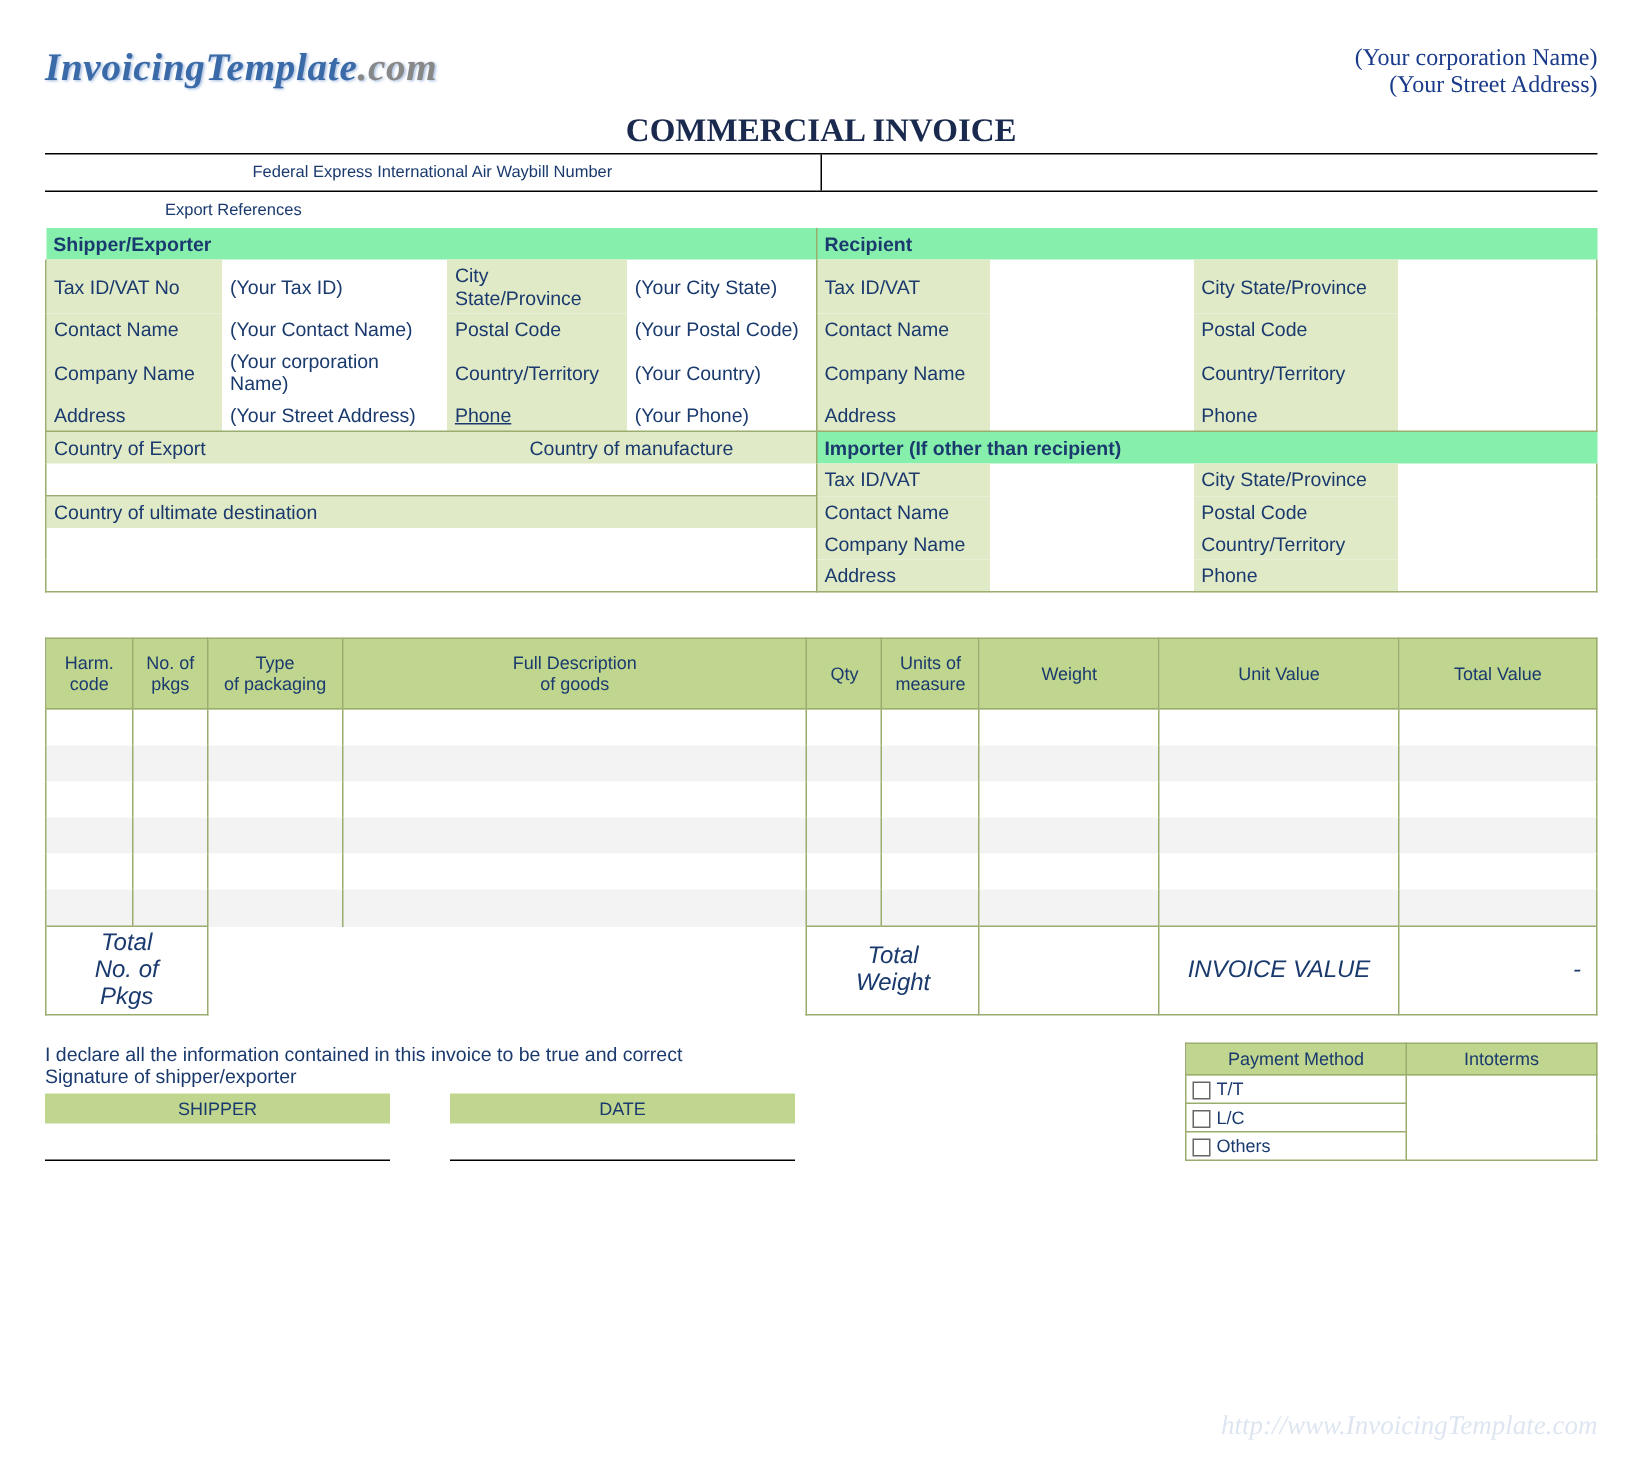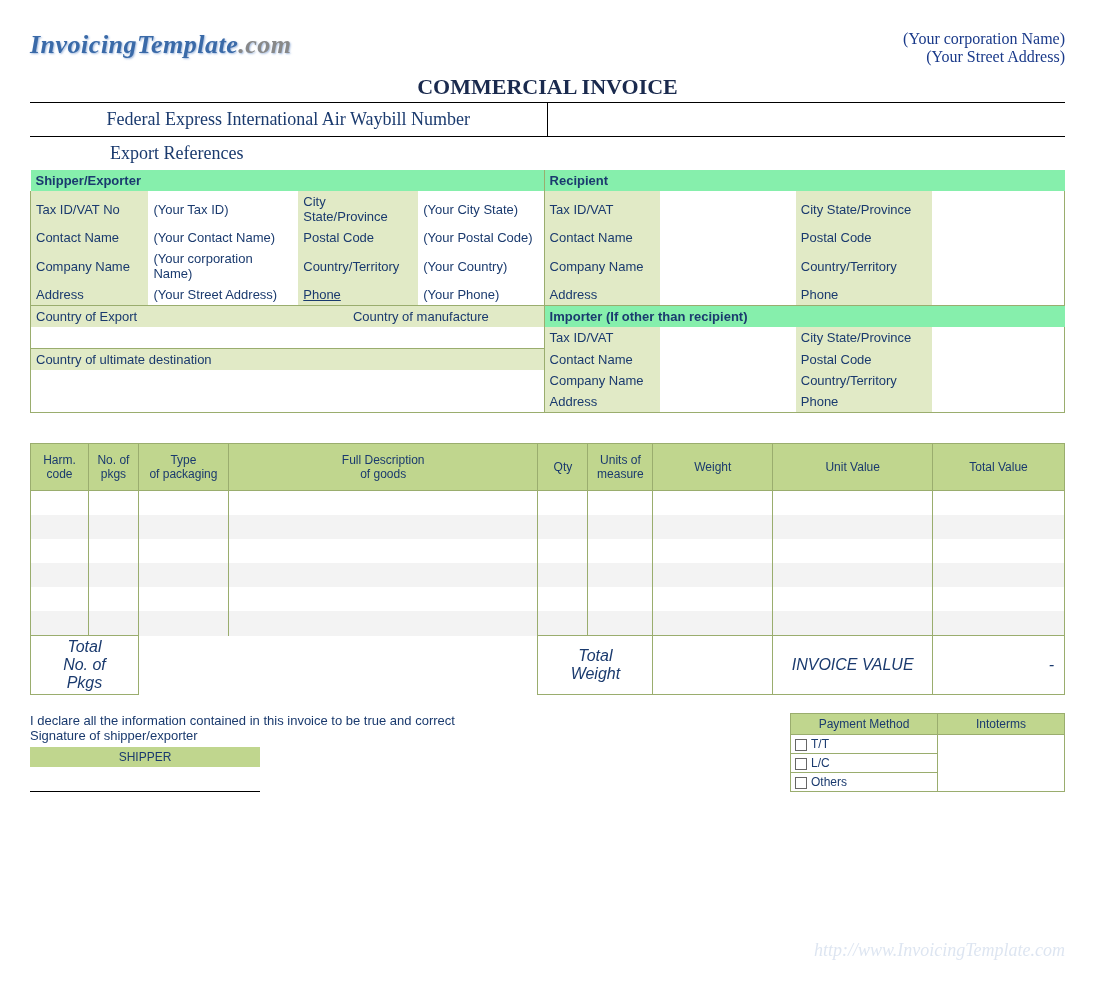--- a/index.html
+++ b/index.html
@@ -12,21 +12,21 @@
     width: 1035px;
   }
   .header-row { display: flex; justify-content: space-between; align-items: flex-start; margin-bottom: 8px; }
   .logo { font-family: Georgia, 'Times New Roman', serif; font-size: 26px; font-weight: bold; font-style: italic; color: #3a6aa8; text-shadow: 1px 1px 2px rgba(100,140,200,0.6); letter-spacing: 0.5px; }
   .logo .dot { color: #888; }
   .corp-info { text-align: right; font-family: Georgia, serif; font-size: 16px; color: #1a3a8a; }
   .title { text-align: center; font-family: Georgia, 'Times New Roman', serif; font-size: 22px; font-weight: bold; color: #1a2a4e; margin-bottom: 2px; }
   .hr { border-top: 1px solid #000; margin: 0; }
 
   .top-grid { display: grid; grid-template-columns: 1fr 1fr; }
-  .cell { padding: 6px 12px; font-size: 18px; font-family: Liberation Serif, serif; }
+  .cell { padding: 6px 12px; font-size: 11px; }
   .cell.center { text-align: center; }
   .brd-r { border-right: 1px solid #000; }
 
   
   .sec-head { background: #86efac; font-weight: bold; padding: 4px 6px; border: 1px solid #9aad6e; border-top: 1px solid #9aad6e; }
   
   .info-table { border-collapse: collapse; width: 100%; }
   .info-table td { font-size: 13px; padding: 3px 5px; vertical-align: middle; border-style: solid; border-color: #9aad6e; border-width: 0; }
   .lbl { background: #e1eac6; }
   
@@ -273,20 +273,24 @@
 
 <div class="decl">
   <div class="decl-left">
     <div>I declare all the information contained in this invoice to be true and correct</div>
     <div>Signature of shipper/exporter</div>
     <div class="sig-row">
       <div class="sig-box">
         <div class="sig-head">SHIPPER</div>
         <div class="sig-line"></div>
       </div>
+      <div class="sig-box">
+        <div class="sig-head">DATE</div>
+        <div class="sig-line"></div>
+      </div>
     </div>
   </div>
   <table class="pm-table">
     <tbody>
         <tr>
       <th style="width:130px;">Payment Method</th>
       <th style="width:110px;">Intoterms</th>
     </tr>
     <tr>
       <td><span class="cb"></span><span>T/T</span></td>

